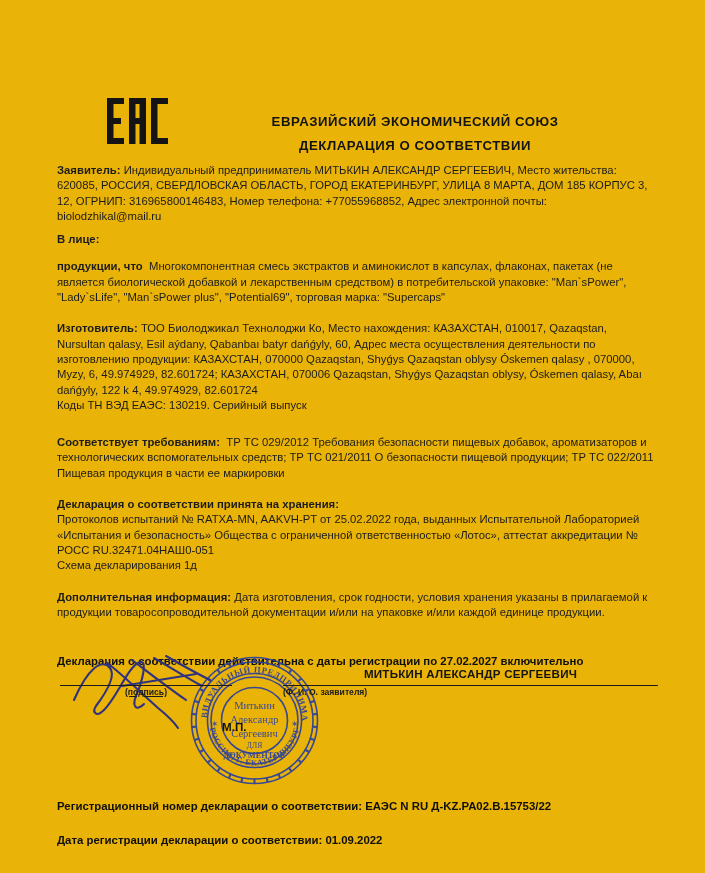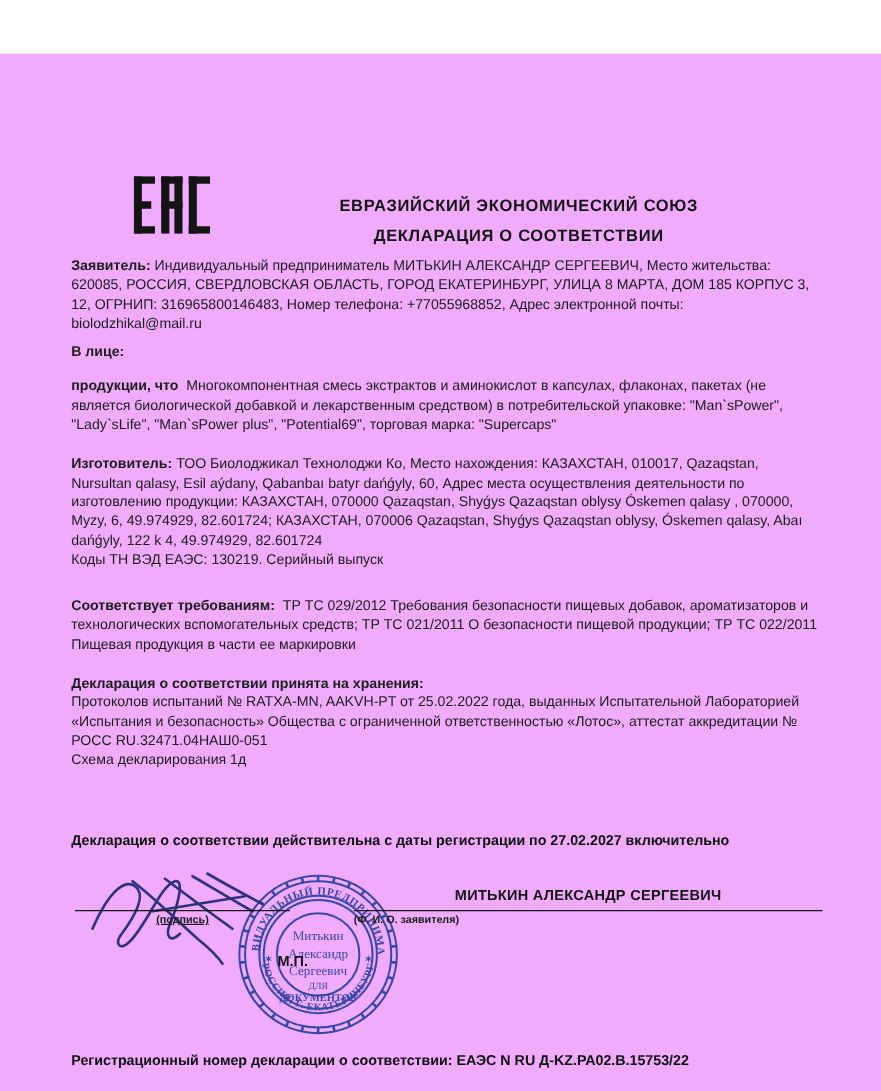--- a/index.html
+++ b/index.html
@@ -12,22 +12,21 @@
     height: 873px;
     position: relative;
     font-family: "Liberation Sans", sans-serif;
     color: #1a1a1a;
     overflow: hidden;
   }
 
   .page {
     position: absolute;
     inset: 0;
-    background: #f0abfc;
-    margin-top: 43px;
+    background: #eab308;
   }
 
   
   .header {
     position: absolute;
     top: 96px;
     left: 0;
     width: 705px;
     height: 66px;
   }
@@ -241,20 +240,21 @@
 
     <div class="gap-xl"></div>
     <p class="block"><span class="inline-lbl">Соответствует требованиям:</span>&nbsp; <span>ТР ТС 029/2012 Требования безопасности пищевых добавок, ароматизаторов и технологических вспомогательных средств; ТР ТС 021/2011 О безопасности пищевой продукции; ТР ТС 022/2011 Пищевая продукция в части ее маркировки</span></p>
 
     <div class="gap-lg"></div>
     <p class="block"><span class="inline-lbl">Декларация о соответствии принята на хранения:</span></p>
     <p class="block">Протоколов испытаний № RATXA-MN, AAKVH-PT от 25.02.2022 года, выданных Испытательной Лабораторией «Испытания и безопасность» Общества с ограниченной ответственностью «Лотос», аттестат аккредитации № РОСС RU.32471.04НАШ0-051</p>
     <p class="block">Схема декларирования 1д</p>
 
     <div class="gap-lg"></div>
+    <p class="block"><span class="inline-lbl">Дополнительная информация:</span> <span>Дата изготовления, срок годности, условия хранения указаны в прилагаемой к продукции товаросопроводительной документации и/или на упаковке и/или каждой единице продукции.</span></p>
 
     <div class="gap-xl"></div>
     <p class="validity">Декларация о соответствии  действительна с даты регистрации по 27.02.2027 включительно</p>
   </div>
 
   <div class="stamp">
     <svg viewBox="0 0 131 131" width="131" height="131" aria-hidden="true">
       <defs>
         <path id="arcTop" d="M 18,65 A 47,47 0 0 1 113,65"></path>
         <path id="arcBot" d="M 20,65 A 45,45 0 0 0 111,65"></path>

